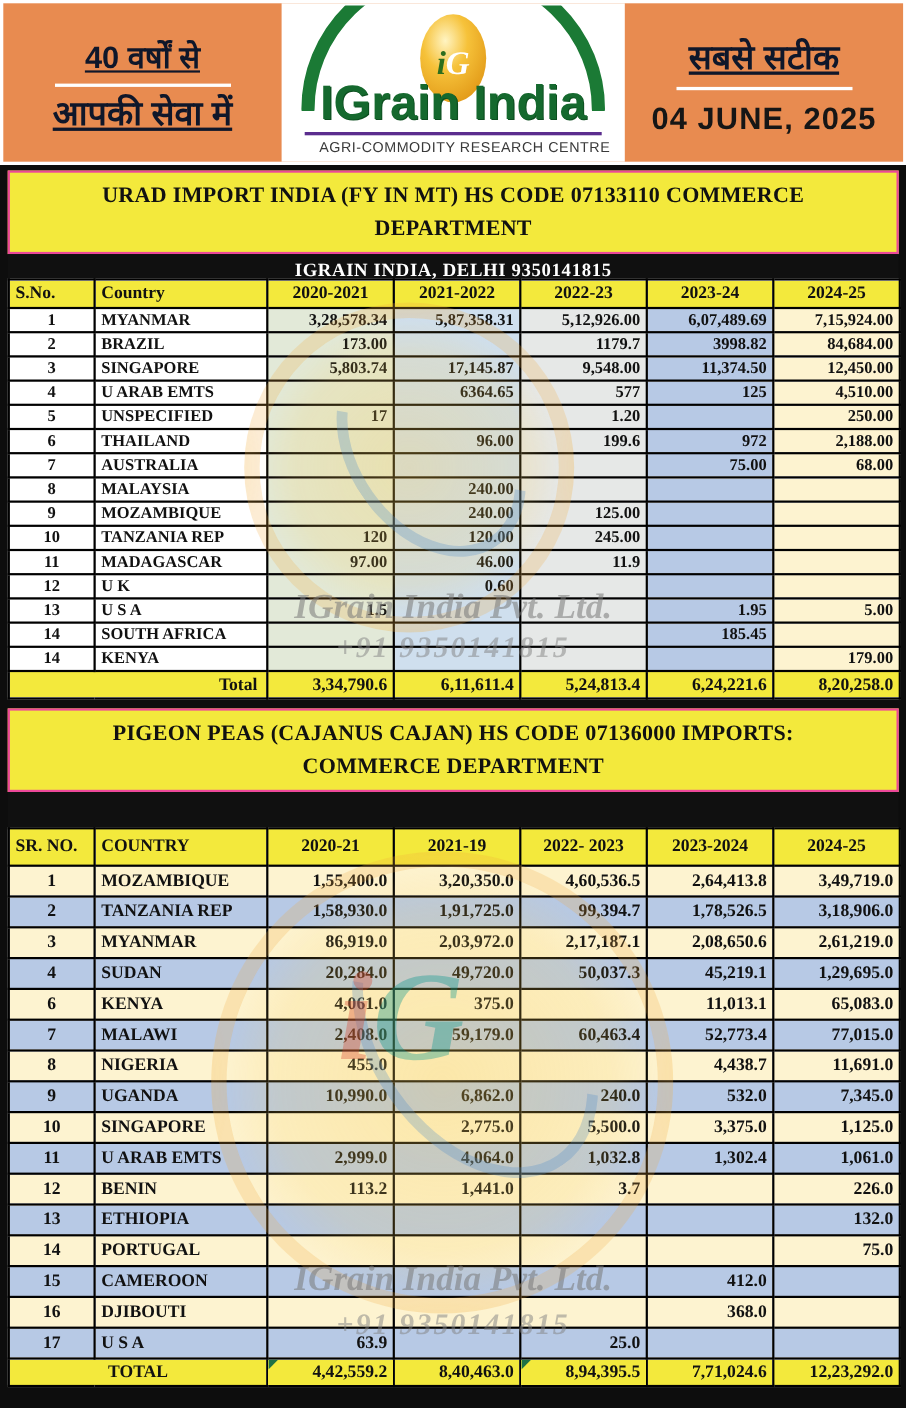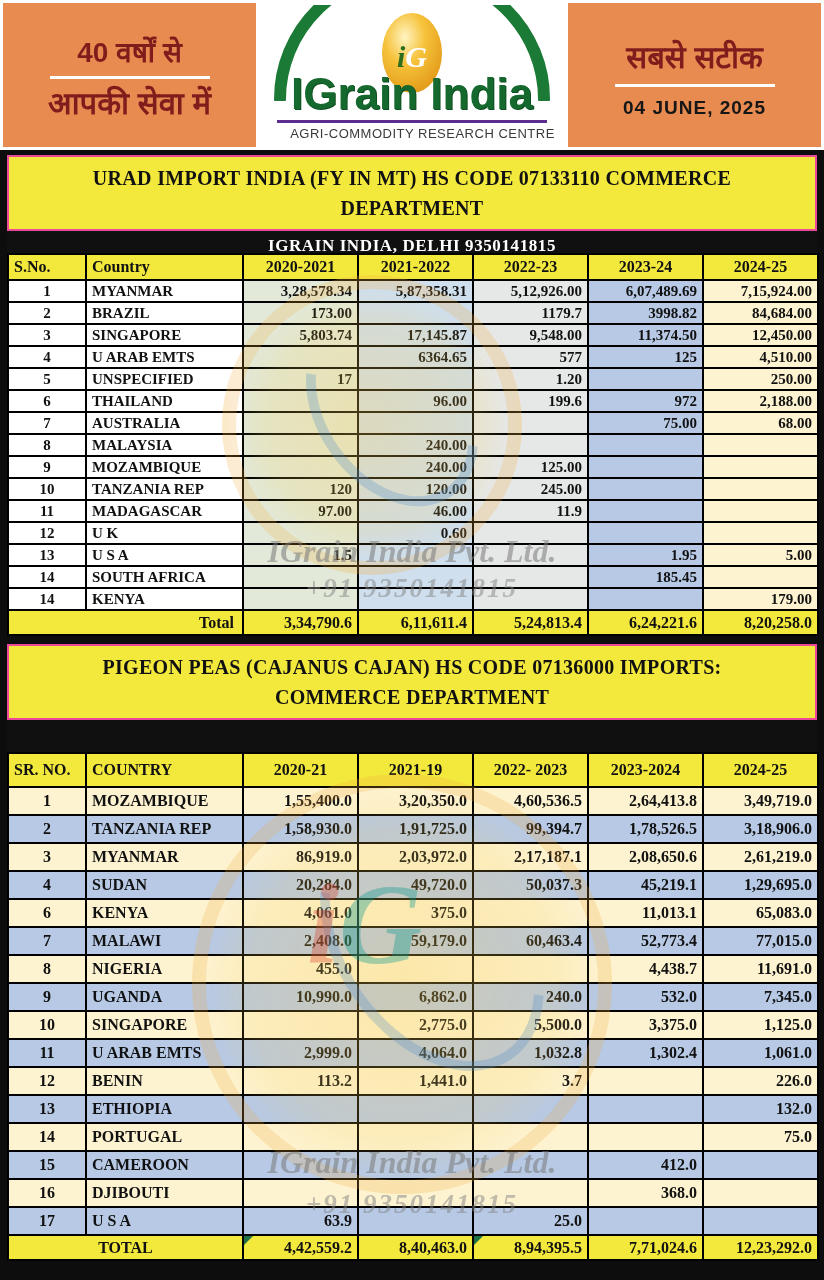--- a/index.html
+++ b/index.html
@@ -8,24 +8,24 @@
     background: #0d0d0d;
     font-family: "Liberation Serif", "DejaVu Serif", serif;
   }
   
   .banner {
     height: 150px; display: flex;
     background: #e88b50;
     border: 3px solid #ffffff;
   }
   .banner-side { flex: 1; display: flex; flex-direction: column; justify-content: center; align-items: center; padding-top: 8px; }
-  .hindi-line { font-family: "Liberation Sans", "DejaVu Sans", sans-serif; font-weight: bold; color: #7f1d1d; font-size: 28px; line-height: 1.25; }
+  .hindi-line { font-family: "Liberation Sans", "DejaVu Sans", sans-serif; font-weight: bold; color: #0f172a; font-size: 28px; line-height: 1.25; text-decoration: underline; }
   .hindi-line.big { font-size: 31px; }
   .banner-divider { width: 160px; height: 3px; background: #ffffff; margin: 6px 0; }
-  .banner-date { font-family: "Liberation Sans", "DejaVu Sans", sans-serif; font-weight: bold; color: #161616; font-size: 19px; letter-spacing: 1px; margin-top: 4px; }
+  .banner-date { font-family: "Liberation Sans", "DejaVu Sans", sans-serif; font-weight: bold; color: #161616; font-size: 28px; letter-spacing: 1px; margin-top: 4px; }
   .banner-center {
     width: 312px; background: #ffffff; position: relative;
     display: flex; flex-direction: column; align-items: center; justify-content: flex-end;
     padding-bottom: 6px;
   }
   .logo-arch { position: absolute; top: 2px; left: 50%; transform: translateX(-50%); }
   .brand-name {
     position: relative; z-index: 2;
     color: #15692e; font-weight: bold; font-size: 44px; line-height: 1;
     font-family: Liberation Sans, sans-serif;

